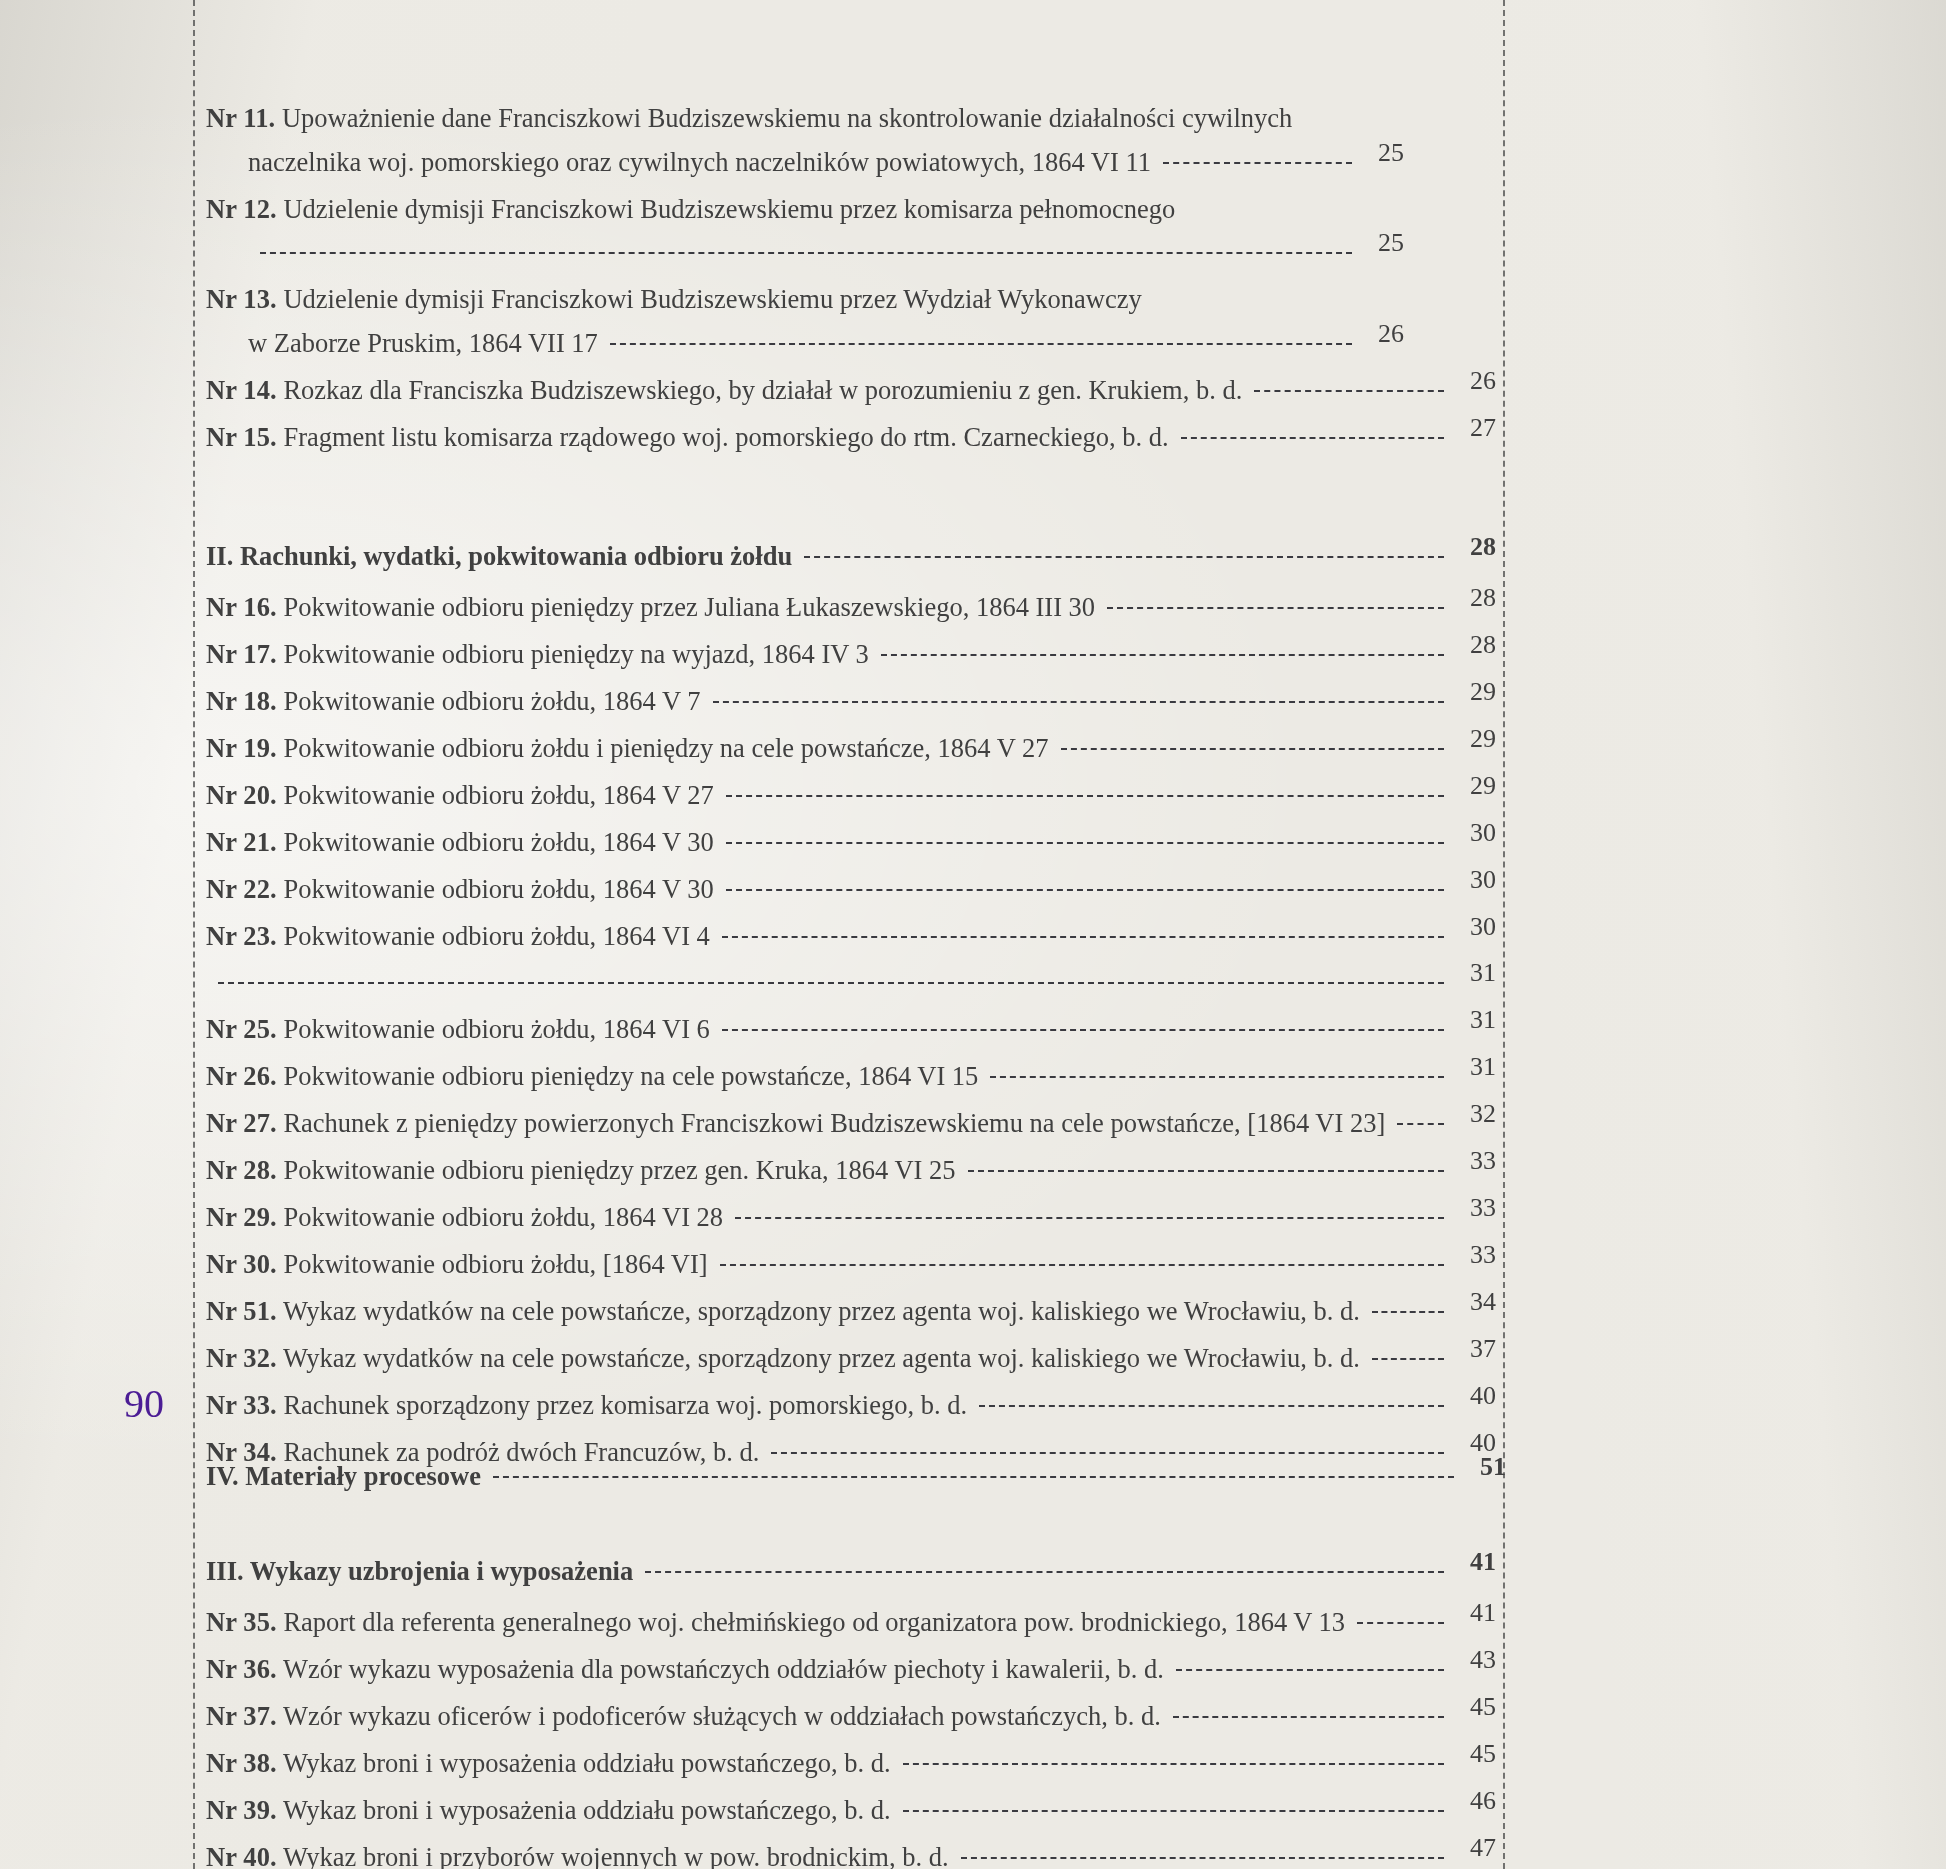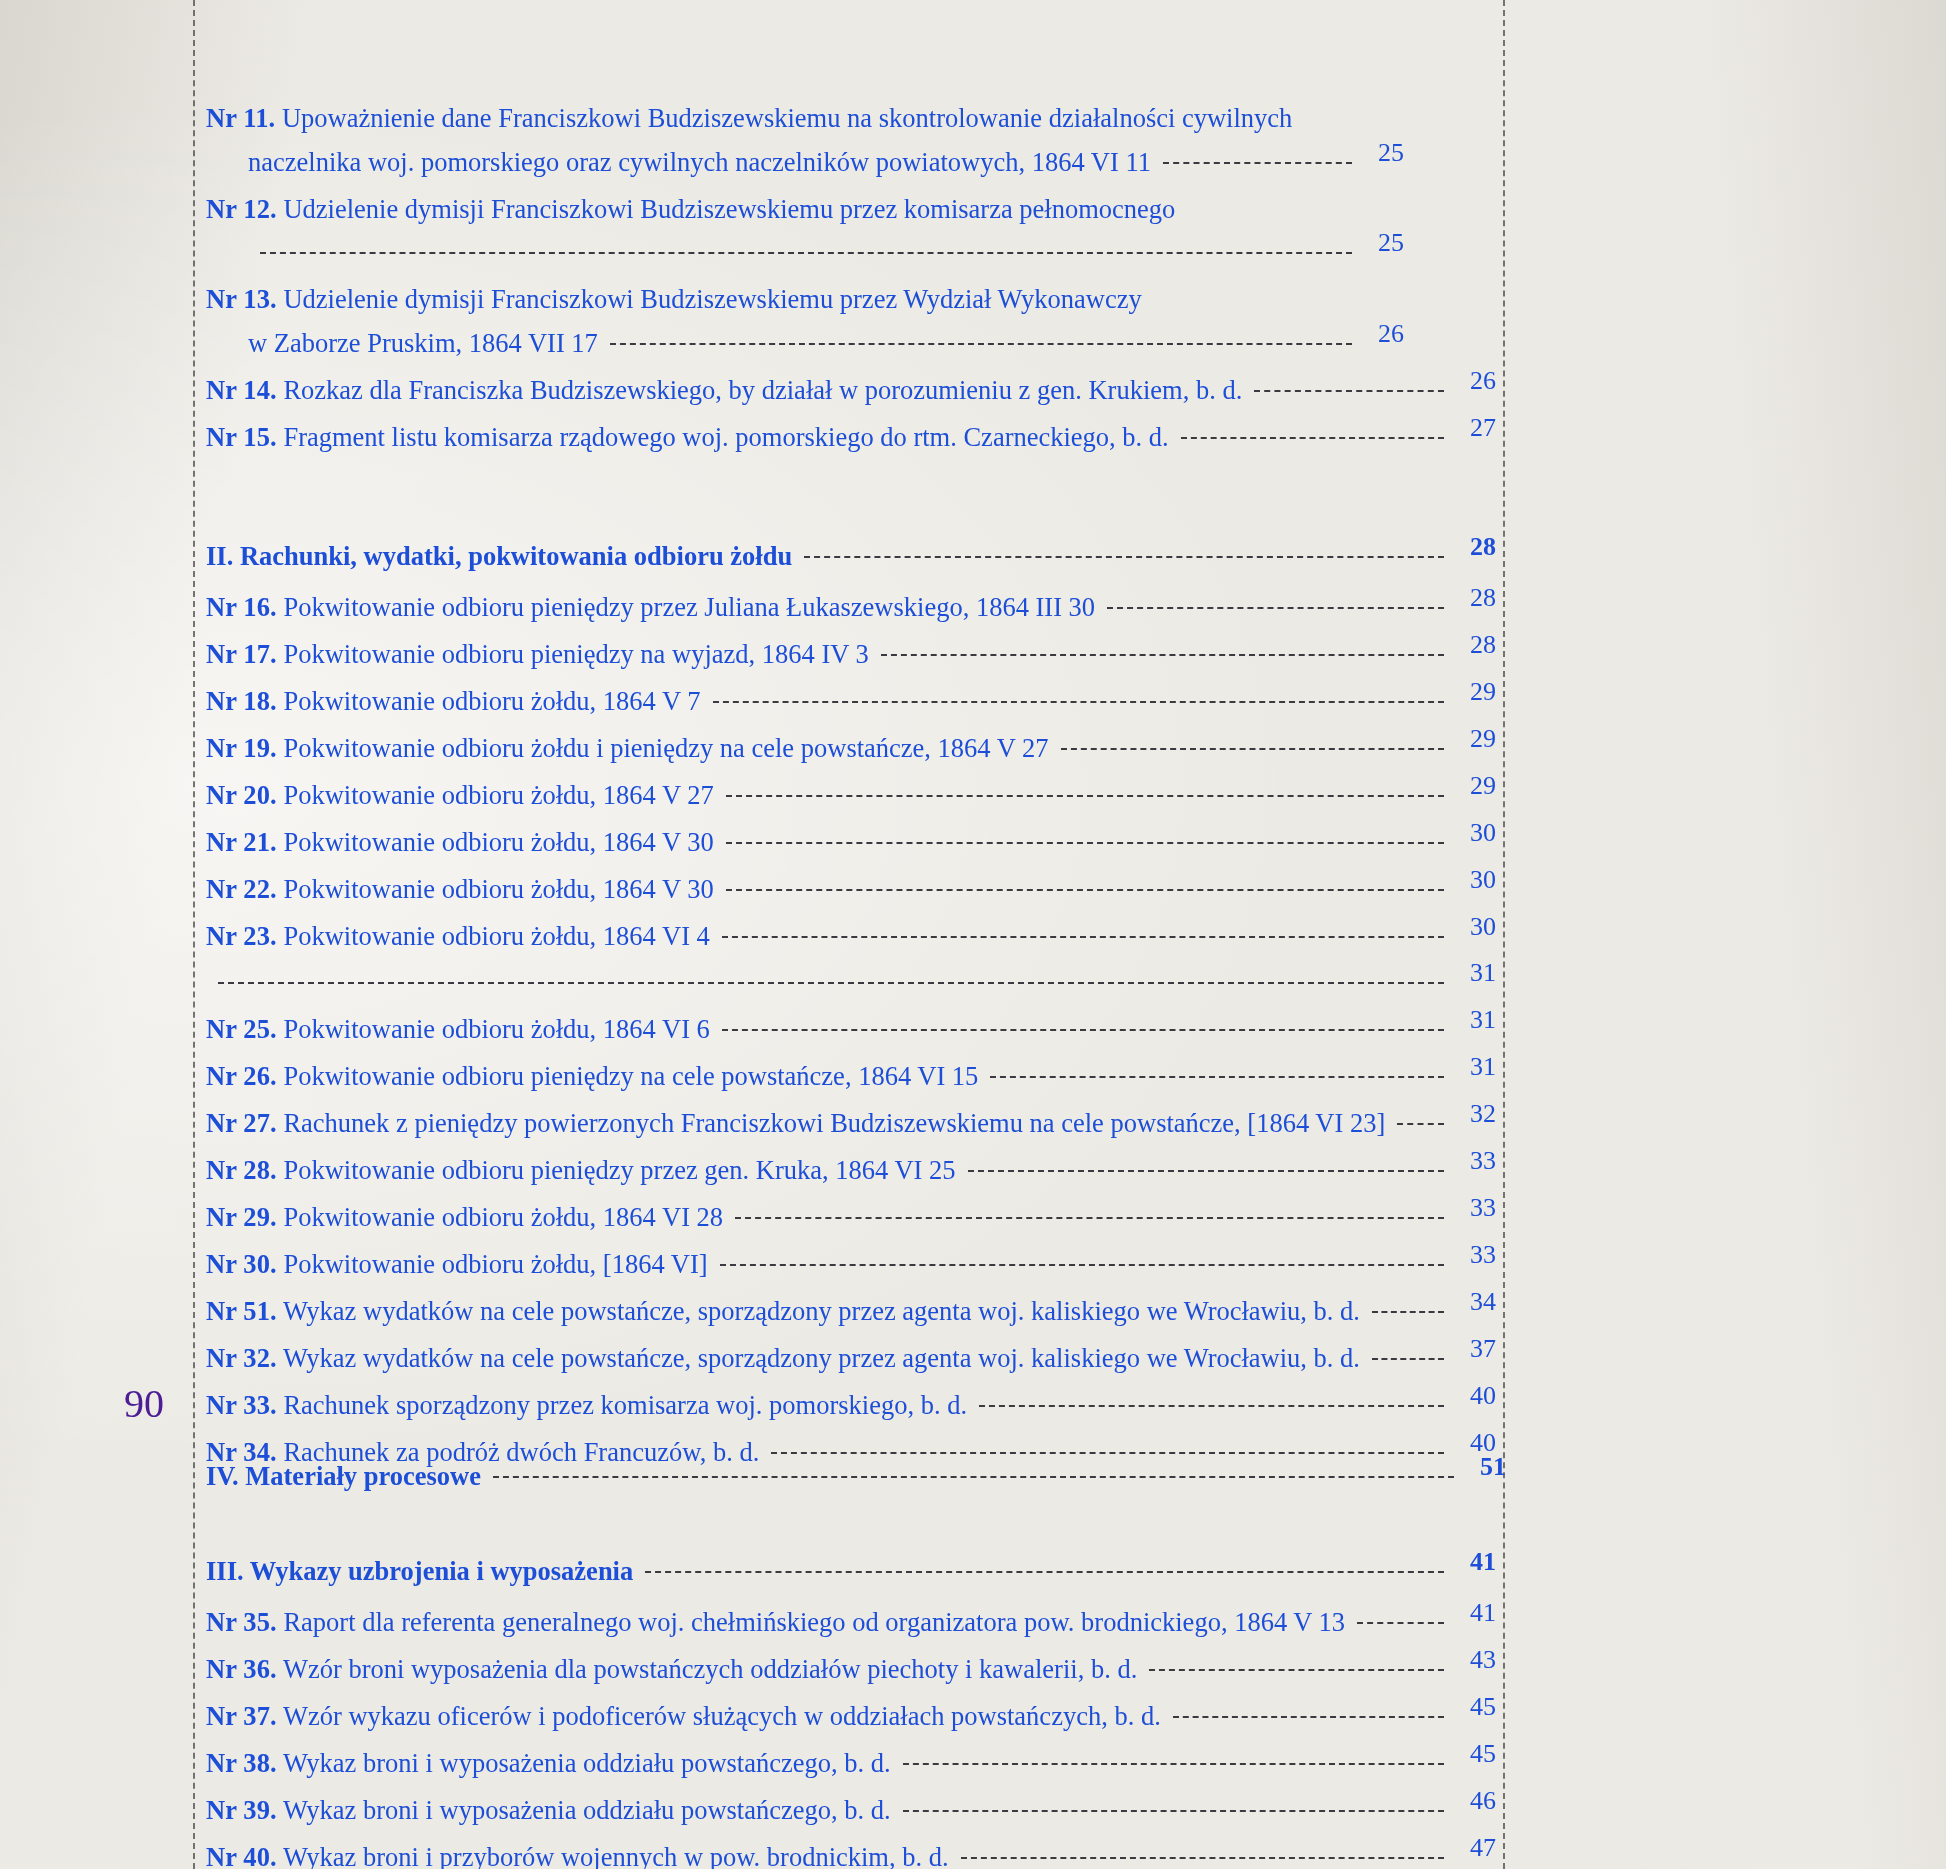--- a/index.html
+++ b/index.html
@@ -61,21 +61,21 @@
     top: 96px;
     width: 1290px;
   }
 
   
   .entry {
     position: relative;
     margin-bottom: 2px;
     font-size: 26.5px;
     line-height: 44px;
-    color: #1d4ed8;
+    color: #404040;
   }
   .entry .num {
     font-weight: bold;
     letter-spacing: 0.1px;
   }
   .entry .txt {
     font-weight: normal;
   }
 
   
@@ -369,21 +369,21 @@
 
     <div class="entry">
         <span class="row">
           <span class="label"><span class="num">Nr 35.</span> <span class="txt">Raport dla referenta generalnego woj. chełmińskiego od organizatora pow. brodnickiego, 1864 V 13</span></span>
           <span class="fill"></span>
           <span class="pg">41</span>
         </span>
       </div>
     <div class="entry">
         <span class="row">
-          <span class="label"><span class="num">Nr 36.</span> <span class="txt">Wzór broni wyposażenia dla powstańczych oddziałów piechoty i kawalerii, b. d.</span></span>
+          <span class="label"><span class="num">Nr 36.</span> <span class="txt">Wzór wykazu wyposażenia dla powstańczych oddziałów piechoty i kawalerii, b. d.</span></span>
           <span class="fill"></span>
           <span class="pg">43</span>
         </span>
       </div>
     <div class="entry">
         <span class="row">
           <span class="label"><span class="num">Nr 37.</span> <span class="txt">Wzór wykazu oficerów i podoficerów służących w oddziałach powstańczych, b. d.</span></span>
           <span class="fill"></span>
           <span class="pg">45</span>
         </span>

